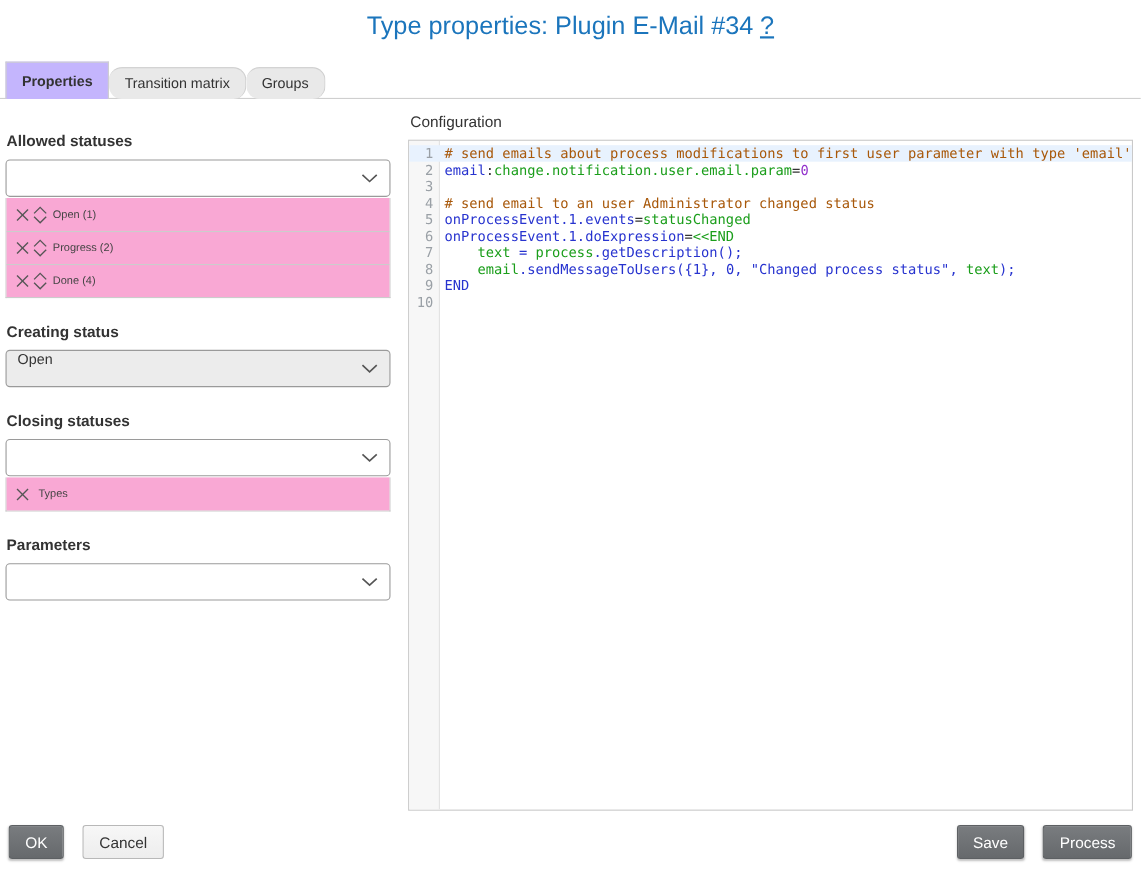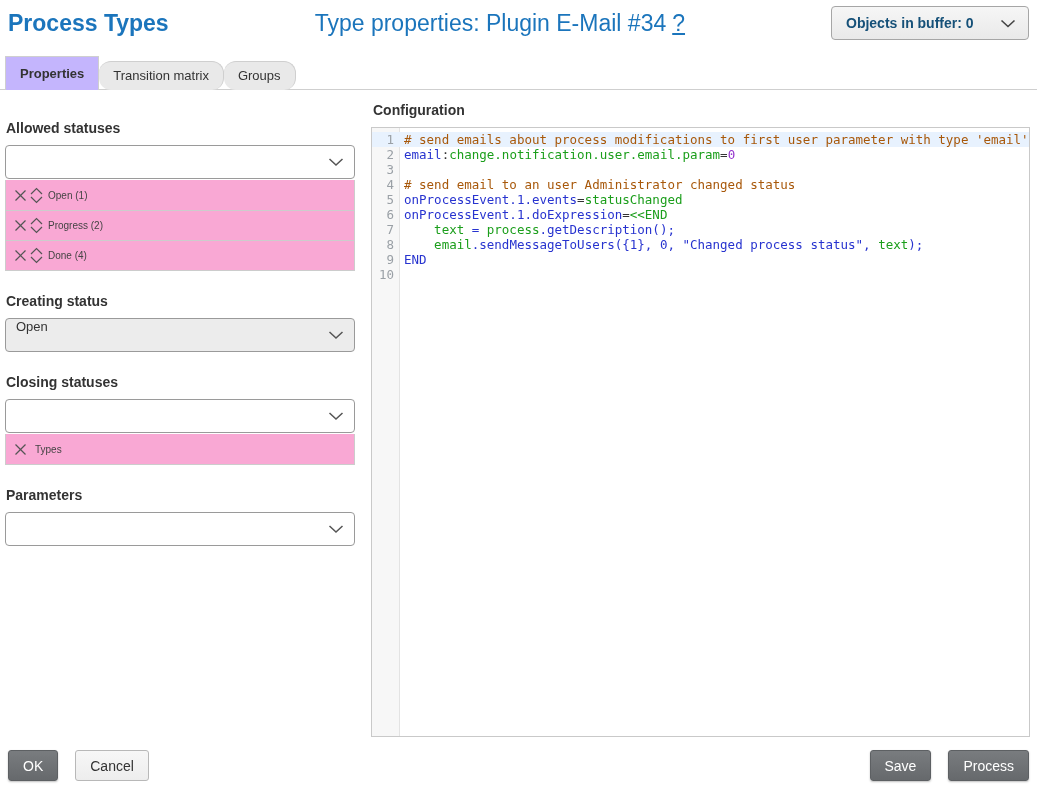--- a/index.html
+++ b/index.html
@@ -36,21 +36,21 @@
   .select.gray { background:#ececec; }
   .select .chev { position:absolute; right:10px; top:50%; transform:translateY(-50%); display:block; }
 
   .status-list { border:1px solid #ccc; border-top:none; margin-top:1px; }
   .status-item { display:flex; align-items:center; height:30px; padding:0 8px; font-size:10px; color:#444;
                  border-top:1px solid #ccc; background:#f9a8d4; cursor:default; }
   .status-item:first-child { border-top:none; }
   .status-item .icon-btn { display:inline-flex; align-items:center; margin-right:2px; cursor:pointer; }
 
   
-  .config-label { font-size:14px; font-weight:700; color:#333; margin:0 0 9px 2px; }
+  .config-label { font-size:14px; font-weight:400; color:#333; margin:0 0 9px 2px; }
   .editor { position:relative; border:1px solid #c9c9c9; height:610px; background:#fff; overflow:hidden;
             font-family:"DejaVu Sans Mono", monospace; font-size:12.5px; line-height:15px; }
   .gutter-strip { position:absolute; left:0; top:0; bottom:0; width:28px; background:#f7f7f7; border-right:1px solid #e3e3e3; }
   .code-rows { position:relative; z-index:1; padding-top:4px; }
   .code-row { display:flex; min-height:15px; }
   .code-row.hl { background:#e8f2fe; }
   .ln { flex:0 0 28px; text-align:right; padding-right:6px; color:#9aa0a6; user-select:none; }
   .code-text { flex:1; white-space:pre; padding-left:4px; }
   .tok-comment { color:#a8580a; }
   .tok-blue { color:#2733cf; }
@@ -65,31 +65,22 @@
   .btn.dark { background:linear-gradient(#797c7f,#66696c); color:#fff; border:1px solid #5d6063;
               box-shadow:0 1px 2px rgba(0,0,0,.25); }
   .btn.light { background:linear-gradient(#f7f7f7,#ededed); color:#333; border:1px solid #b8b8b8; }
   .btn-group { display:flex; gap:17px; }
   svg { display:block; }
 </style>
 </head>
 <body>
 
 <div class="header">
-  <div class="page-title">Process Types</div>
   <div class="dialog-title-wrap">
     <span>Type properties: Plugin E-Mail #34</span><span class="help-link">?</span>
-  </div>
-  <div class="buffer-dd">
-    <span>Objects in buffer: 0</span>
-    <span>
-      <svg width="16" height="9">
-          <polyline points="1.5,1.5 8,7.5 14.5,1.5" fill="none" stroke="#444" stroke-width="1.6"></polyline>
-        </svg>
-    </span>
   </div>
 </div>
 
 <div class="tabbar">
   <div class="tab active">Properties</div>
   <div class="tab">Transition matrix</div>
   <div class="tab">Groups</div>
 </div>
 
 <div class="main">

